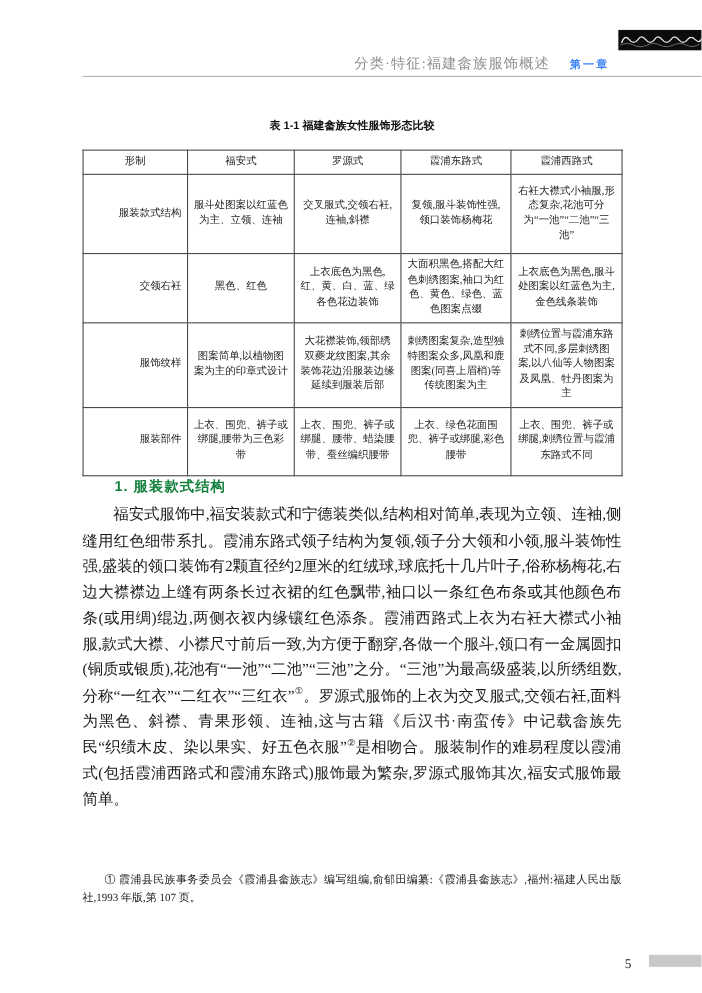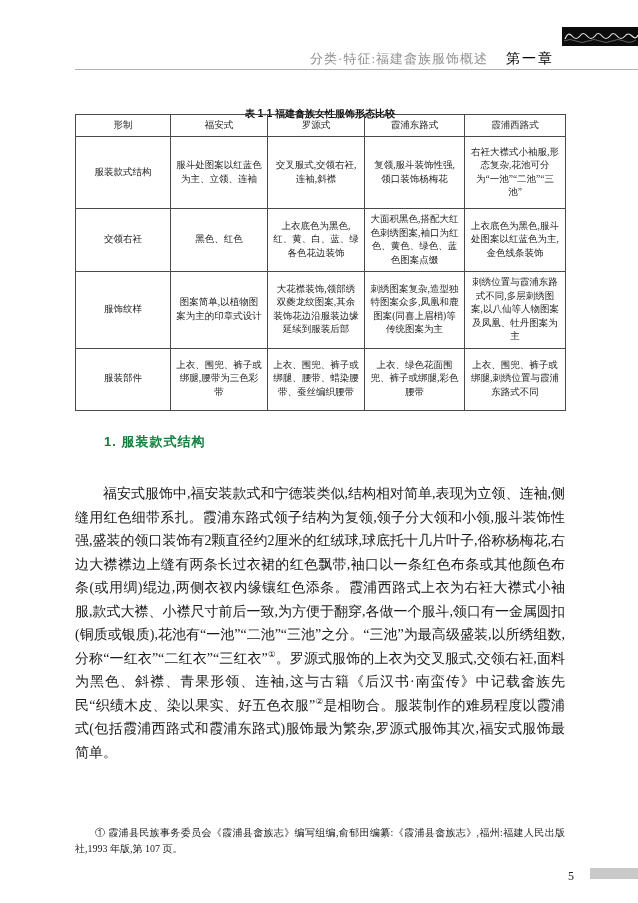--- a/index.html
+++ b/index.html
@@ -30,23 +30,23 @@
     right: 84px;
     text-align: right;
     white-space: nowrap;
   }
   .running-title {
     font-size: 13px;
     color: #8f8f8f;
     letter-spacing: 1px;
   }
   .chapter {
-    font-size: 14px;
-    font-weight: normal;
-    color: #000000;
+    font-size: 10px;
+    font-weight: bold;
+    color: #3b82f6;
     margin-left: 14px;
     letter-spacing: 2px;
     font-family: "Liberation Sans", sans-serif;
   }
   .header-rule {
     position: absolute;
     top: 69px;
     left: 75px;
     right: 0;
     height: 1px;
@@ -60,21 +60,21 @@
     left: 75px;
     width: 490px;
     text-align: center;
     font-size: 10px;
     font-weight: bold;
     font-family: "Liberation Sans", sans-serif;
     color: #111;
   }
   table.cmp {
     position: absolute;
-    top: 114px;
+    top: 136px;
     left: 75px;
     width: 490px;
     border-collapse: collapse;
     table-layout: fixed;
     font-family: Liberation Serif, serif;
   }
   table.cmp col.c0 { width: 95px; }
   table.cmp col.c1 { width: 97px; }
   table.cmp col.c2 { width: 97px; }
   table.cmp col.c3 { width: 100px; }
@@ -87,21 +87,21 @@
     vertical-align: middle;
     color: #1d1d1d;
     font-weight: normal;
   }
   table.cmp thead tr { height: 22px; }
   table.cmp thead th { text-align: center; padding: 2px; }
   table.cmp tbody tr:nth-child(1) { height: 72px; }
   table.cmp tbody tr:nth-child(2) { height: 60px; }
   table.cmp tbody tr:nth-child(3) { height: 68px; }
   table.cmp tbody tr:nth-child(4) { height: 62px; }
-  table.cmp th.rowlabel { text-align: center; }
+  table.cmp th.rowlabel { text-align: right; }
   table.cmp td { text-align: center; }
 
   
   .section-heading {
     position: absolute;
     top: 433px;
     left: 104px;
     font-size: 13px;
     font-weight: bold;
     font-family: "Liberation Sans", sans-serif;
@@ -111,40 +111,39 @@
   .body-text {
     position: absolute;
     top: 457px;
     left: 75px;
     width: 490px;
     font-size: 14px;
     line-height: 23.5px;
     text-align: justify;
     text-indent: 2em;
     color: #1a1a1a;
-    margin-top: 25px;
   }
   .body-text sup {
     font-size: 8.5px;
     vertical-align: super;
     line-height: 0;
   }
 
   
   .footnotes {
     position: absolute;
     top: 793px;
     left: 75px;
     width: 490px;
     font-size: 10px;
     line-height: 16px;
     color: #222;
     text-align: justify;
   }
-  .footnotes p { text-indent: 2em; margin-top: 32px; }
+  .footnotes p { text-indent: 2em; }
 
   
   .page-number {
     position: absolute;
     top: 869px;
     left: 548px;
     width: 26px;
     text-align: right;
     font-size: 12px;
     color: #222;

